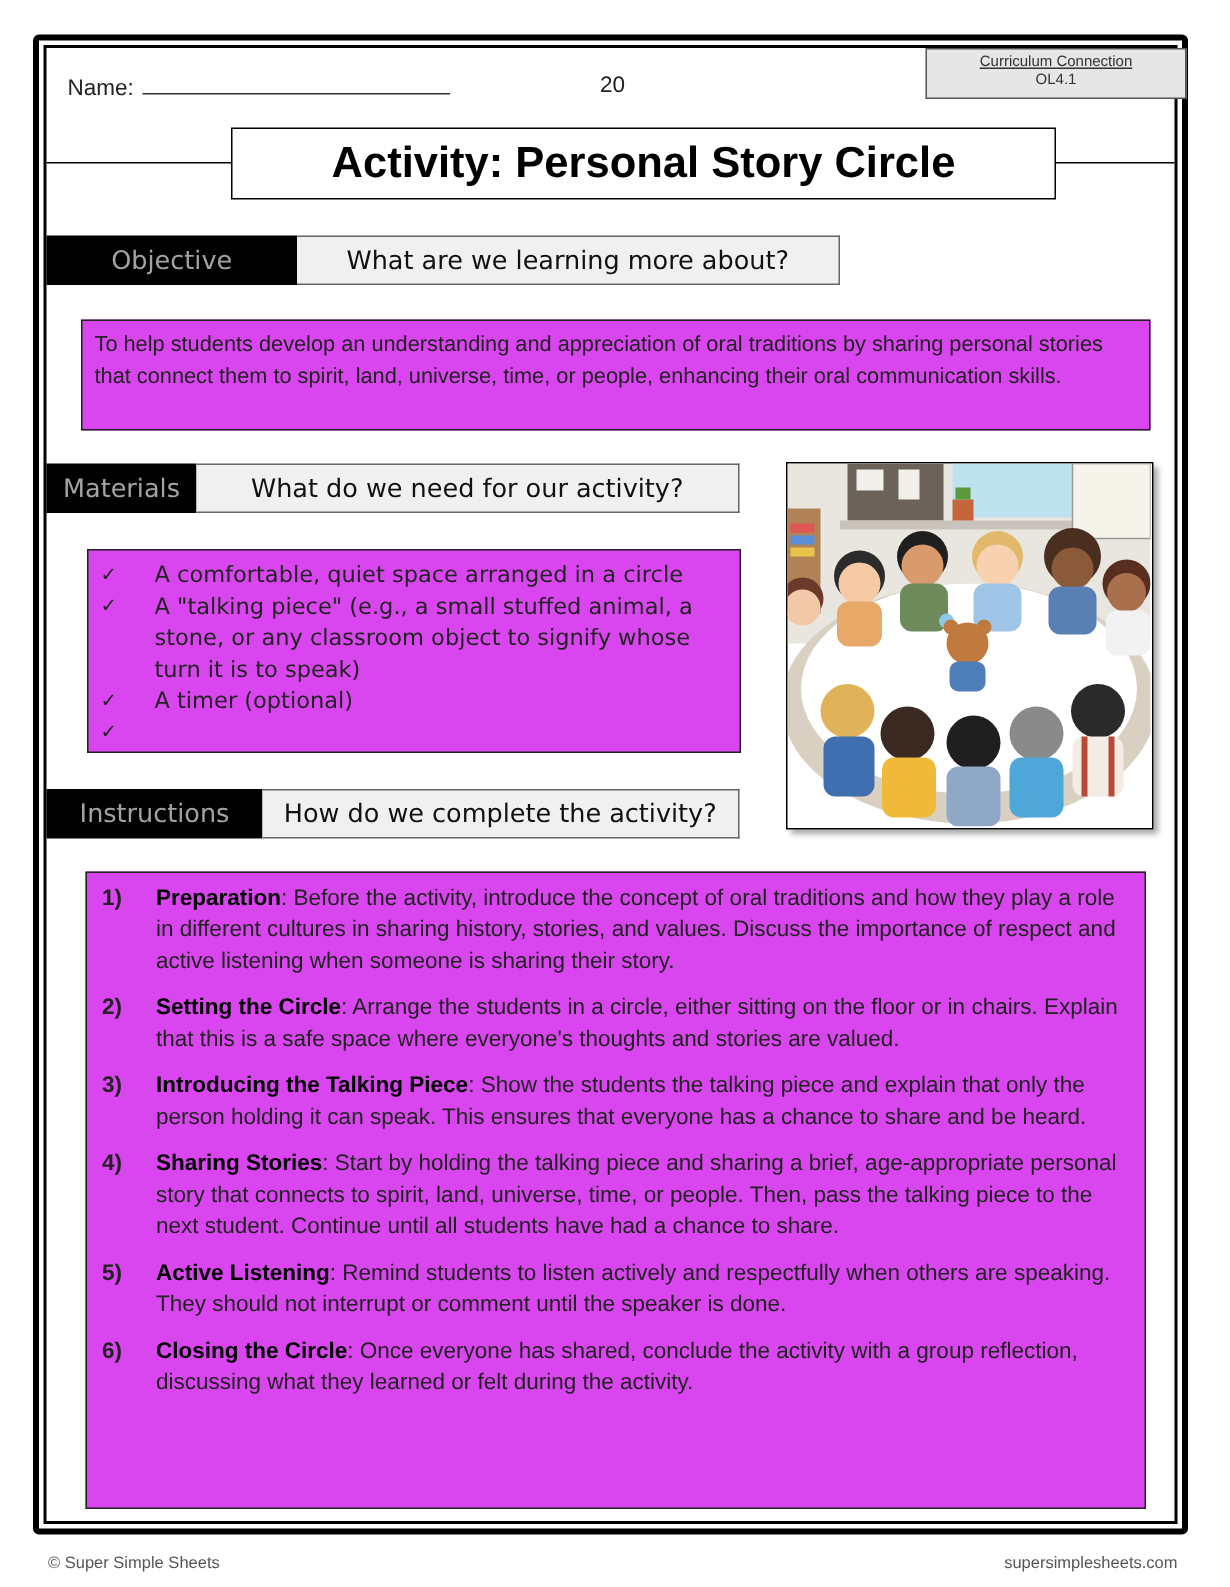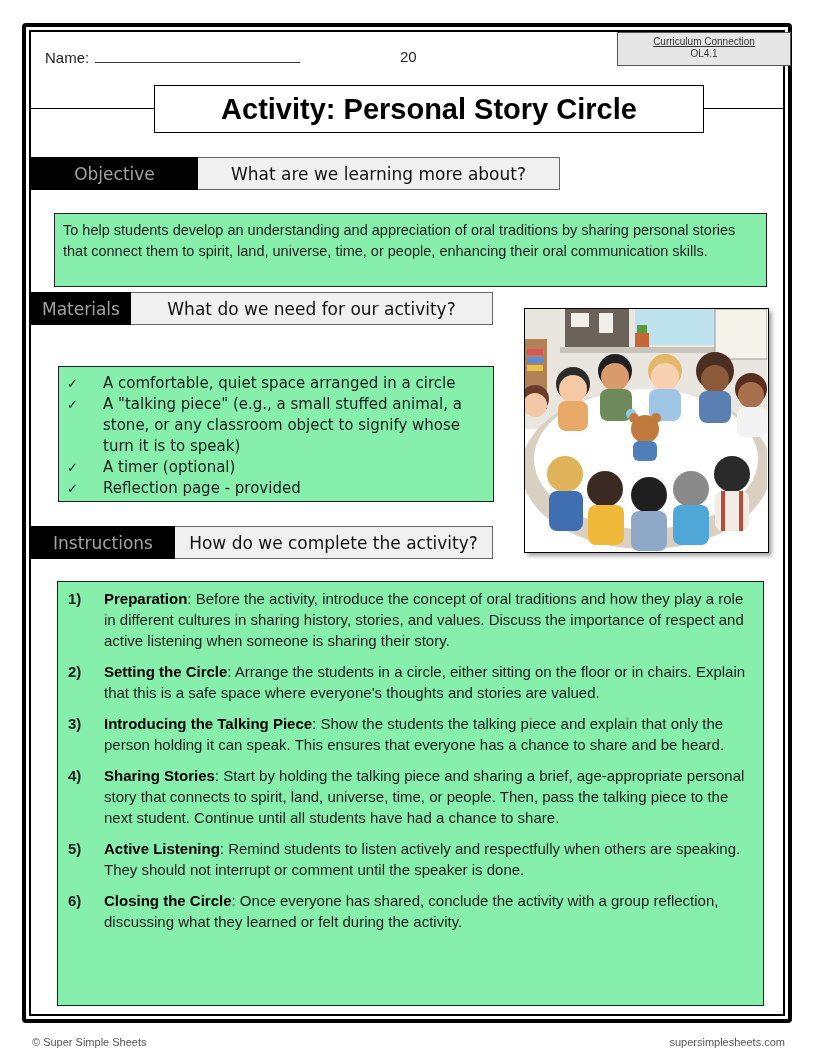--- a/index.html
+++ b/index.html
@@ -52,21 +52,21 @@
     .section-header .tag {
       background: #000; color: #a3a3a3; display: flex; align-items: center;
       justify-content: center; height: 100%;
     }
     .section-header .question {
       background: #f0f0f0; color: #111; border: 1px solid #666; border-left: none;
       display: flex; align-items: center; justify-content: center; height: 100%;
       box-sizing: border-box;
     }
     .content-box {
-      position: absolute; border: 1.5px solid #222; box-sizing: border-box; background: #86efac;
+      position: absolute; border: 1.5px solid #222; box-sizing: border-box; background: #d946ef;
     }
     .objective-text {
       font-size: 14.5px; line-height: 21px; color: #222; padding: 6px 8px;
       font-family: "Liberation Sans", sans-serif;
     }
     .materials-list { list-style: none; margin: 0; padding: 6px 6px 4px 8px; }
     .materials-list li {
       display: flex; font-size: 15px; line-height: 21px; color: #222;
       font-family: "DejaVu Sans", sans-serif;
     }
@@ -108,41 +108,40 @@
 <div class="title-box">Activity: Personal Story Circle</div>
 
 <div class="section-header" style="left:31px; top:157px; width:529px;">
   <div class="tag" style="width:167px;">Objective</div>
   <div class="question" style="width:362px;">What are we learning more about?</div>
 </div>
 <div class="content-box" style="left:54px; top:213px; width:713px; height:74px;">
   <div class="objective-text">To help students develop an understanding and appreciation of oral traditions by sharing personal stories that connect them to spirit, land, universe, time, or people, enhancing their oral communication skills.</div>
 </div>
 
-<div class="section-header" style="left:31px; top:292px; width:462px;">
+<div class="section-header" style="left:31px; top:309px; width:462px;">
   <div class="tag" style="width:113px;">Materials</div>
   <div class="question" style="width:409px;">What do we need for our activity?</div>
 </div>
 <div class="content-box" style="left:58px; top:366px; width:436px; height:136px;">
   <ul class="materials-list">
     <li>
         <span class="check">✓</span>
         <span>A comfortable, quiet space arranged in a circle</span>
       </li>
     <li>
         <span class="check">✓</span>
         <span>A "talking piece" (e.g., a small stuffed animal, a stone, or any classroom object to signify whose turn it is to speak)</span>
       </li>
     <li>
         <span class="check">✓</span>
         <span>A timer (optional)</span>
       </li>
     <li>
         <span class="check">✓</span>
-        <span>Reflection page - provided</span>
       </li>
   </ul>
 </div>
 
 <div class="photo-frame">
   <svg width="242" height="242" viewBox="0 0 242 242">
     <rect x="0" y="0" width="242" height="120" fill="#e9e6e0"></rect>
     <rect x="40" y="0" width="64" height="38" fill="#6b6259"></rect>
     <rect x="46" y="4" width="18" height="14" fill="#f1efe9"></rect>
     <rect x="74" y="4" width="14" height="20" fill="#f1efe9"></rect>

